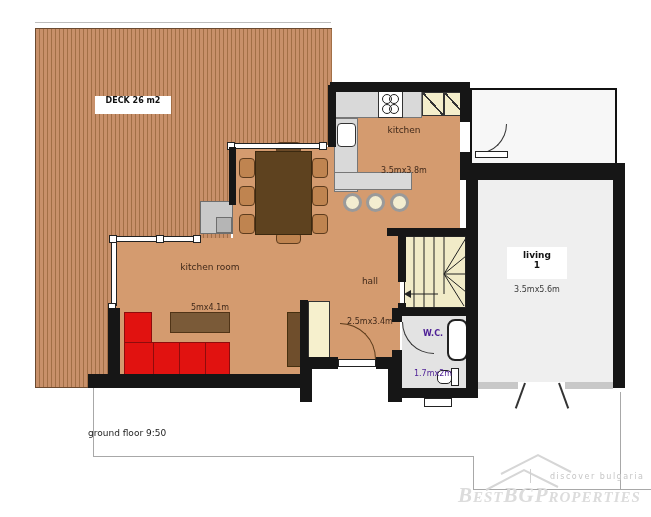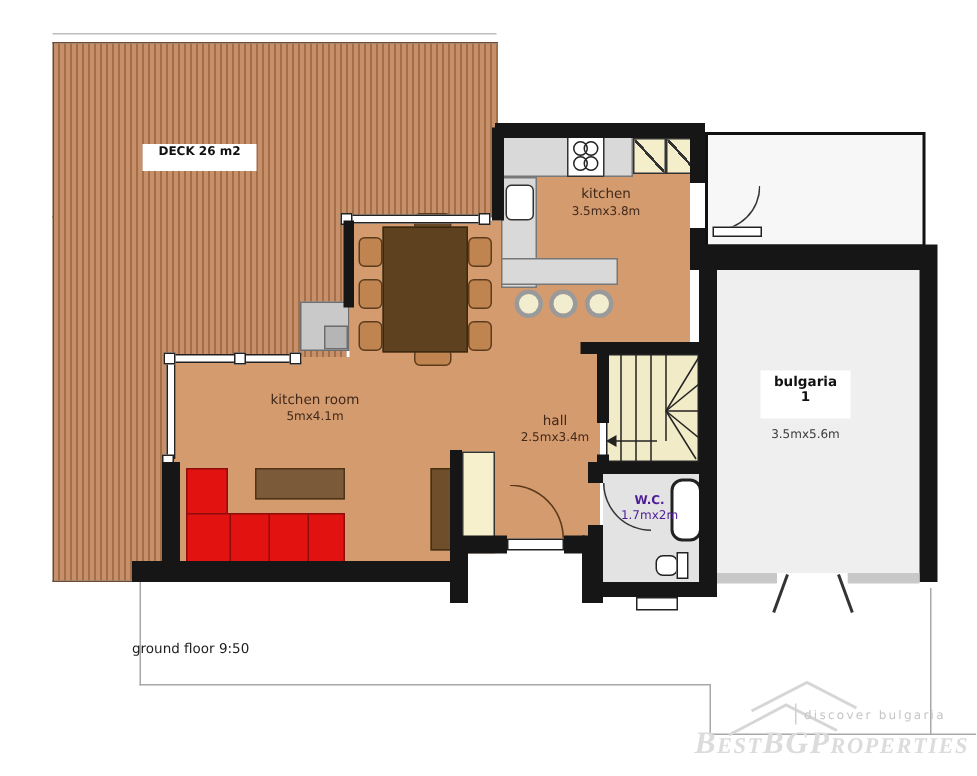--- a/index.html
+++ b/index.html
@@ -7,21 +7,21 @@
          font-family:"DejaVu Sans",sans-serif;}
   .abs{position:absolute;}
   .wall{position:absolute;background:#161616;z-index:6;}
   .floor-tan{position:absolute;background:#d49b6f;z-index:1;}
   .deck{position:absolute;z-index:1;
         background:repeating-linear-gradient(90deg,#c8906a 0px,#c8906a 3px,#a26f46 3px,#a26f46 4px);}
   .counter{position:absolute;background:#d9d9d9;border:1px solid #777;box-sizing:border-box;z-index:4;}
   .cream{background:#f4eecb;}
   .lbl{position:absolute;color:#40291a;text-align:center;z-index:8;line-height:1.25;}
   .lbl .nm{font-size:9px;}
-  .lbl .dm{font-size:8px;}
+  .lbl .dm{font-size:8px;margin-top:30px;}
   .win{position:absolute;background:#fff;border-top:1px solid #222;border-bottom:1px solid #222;box-sizing:border-box;z-index:5;}
   .winv{position:absolute;background:#fff;border-left:1px solid #222;border-right:1px solid #222;box-sizing:border-box;z-index:5;}
   .post{position:absolute;width:8px;height:8px;background:#fff;border:1px solid #222;box-sizing:border-box;z-index:6;}
   .arc{position:absolute;box-sizing:border-box;z-index:7;}
   .sill{position:absolute;background:#fff;border:1px solid #222;box-sizing:border-box;z-index:7;}
   .diag{background-image:linear-gradient(to top right,transparent 47%,#333 47%,#333 53%,transparent 53%);}
   .chair{position:absolute;background:#bf8450;border:1px solid #5d3c1e;border-radius:4px;box-sizing:border-box;z-index:3;}
   .stool{position:absolute;width:19px;height:19px;border-radius:50%;background:#f3edd0;border:3px solid #9a9a9a;box-sizing:border-box;z-index:4;}
   .tline{position:absolute;background:#a8a8a8;z-index:0;}
   .wm{color:#c9c9c9;}
@@ -88,21 +88,21 @@
 
   <div class="abs" style="left:470px;top:88px;width:147px;height:77px;background:#f7f7f7;border:2px solid #111;box-sizing:border-box;z-index:2;"></div>
 
   <div class="abs" style="left:478px;top:180px;width:135px;height:204px;background:#efefef;z-index:2;"></div>
   <div class="abs" style="left:478px;top:382px;width:40px;height:7px;background:#c8c8c8;z-index:6;"></div>
   <div class="abs" style="left:565px;top:382px;width:48px;height:7px;background:#c8c8c8;z-index:6;"></div>
   <div class="abs" style="left:518px;top:382px;width:47px;height:10px;background:#fff;z-index:6;"></div>
   <div class="abs" style="left:524px;top:383px;width:2px;height:27px;background:#333;transform:rotate(20deg);transform-origin:top center;z-index:7;"></div>
   <div class="abs" style="left:558px;top:383px;width:2px;height:27px;background:#333;transform:rotate(-20deg);transform-origin:top center;z-index:7;"></div>
   <div class="abs" style="left:507px;top:247px;width:60px;height:32px;background:#fff;z-index:8;text-align:center;">
-    <div style="font-size:9px;font-weight:bold;color:#111;padding-top:3px;">bulgaria</div>
+    <div style="font-size:9px;font-weight:bold;color:#111;padding-top:3px;">living</div>
     <div style="font-size:9px;font-weight:bold;color:#111;">1</div>
   </div>
   <div class="abs" style="left:507px;top:285px;width:60px;text-align:center;font-size:8px;color:#3a3a3a;z-index:8;">
     <span>3.5mx5.6m</span>
   </div>
 
   <div class="abs" style="left:402px;top:316px;width:64px;height:72px;background:#e3e3e3;z-index:2;"></div>
   <div class="abs" style="left:447px;top:319px;width:21px;height:42px;background:#fff;border:2px solid #222;border-radius:8px;box-sizing:border-box;z-index:4;"></div>
   <div class="abs" style="left:437px;top:370px;width:15px;height:14px;background:#fff;border:1px solid #222;border-radius:5px;box-sizing:border-box;z-index:4;"></div>
   <div class="abs" style="left:451px;top:368px;width:8px;height:18px;background:#fff;border:1px solid #222;box-sizing:border-box;z-index:4;"></div>
@@ -188,21 +188,21 @@
   <div class="abs" style="left:88px;top:428px;font-size:9px;color:#1d1d1d;z-index:8;">
     <span>ground floor 9:50</span>
   </div>
 
   <div class="abs" style="left:458px;top:445px;width:193px;height:68px;z-index:9;">
     <svg width="100" height="45" viewBox="0 0 100 45" style="position:absolute;left:18px;top:3px;">
       <polyline points="25,26 62,7 95,24" fill="none" stroke="#d6d6d6" stroke-width="2"></polyline>
       <polyline points="10,42 48,22 82,39" fill="none" stroke="#d6d6d6" stroke-width="2"></polyline>
     </svg>
     <div style="position:absolute;left:72px;top:24px;width:1px;height:14px;background:#d0d0d0;"></div>
-    <div class="wm" style="position:absolute;left:78px;top:27px;font-size:8px;letter-spacing:1.5px;color:#c6c6c6;">
+    <div class="wm" style="position:absolute;left:92px;top:27px;font-size:8px;letter-spacing:1.5px;color:#c6c6c6;">
       <span>discover bulgaria</span>
     </div>
-    <div style="position:absolute;left:0;top:38px;width:193px;text-align:center;font-family:'Liberation Serif',serif;font-style:italic;font-weight:bold;font-variant:small-caps;font-size:21px;letter-spacing:1px;color:#dcdcdc;">
+    <div style="position:absolute;left:0;top:38px;width:193px;font-family:'Liberation Serif',serif;font-style:italic;font-weight:bold;font-variant:small-caps;font-size:21px;letter-spacing:1px;color:#dcdcdc;">
       <span>BestBGProperties</span>
     </div>
   </div>
 
 </div>
 
 </body></html>

